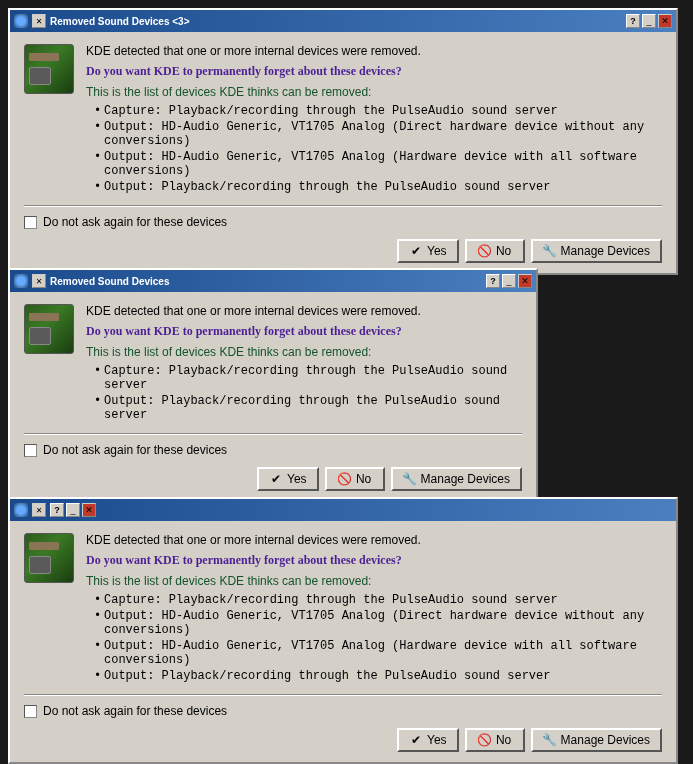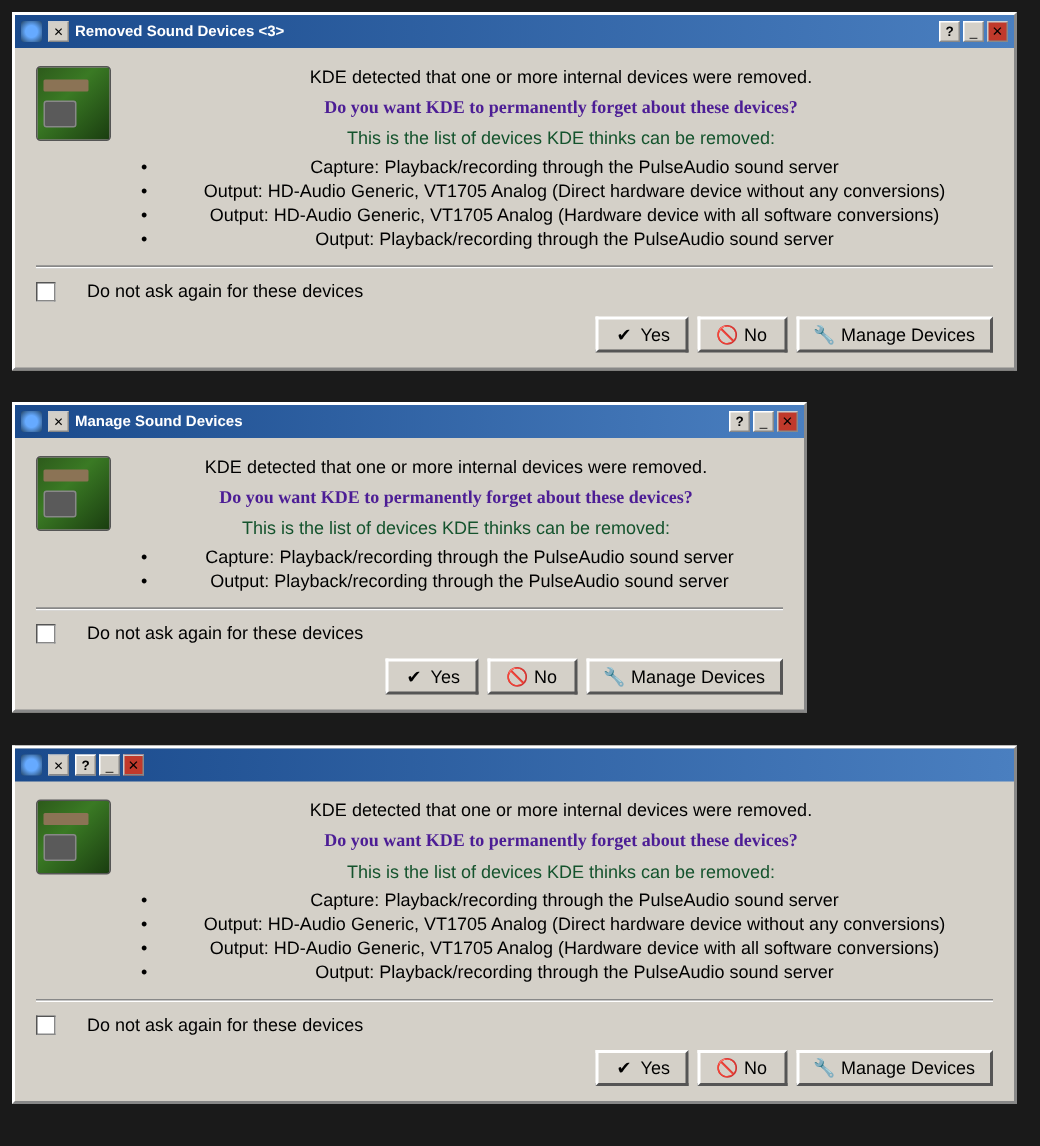--- a/index.html
+++ b/index.html
@@ -142,21 +142,20 @@
       position: absolute;
       top: 22px; left: 4px;
       width: 20px; height: 16px;
       background: #5a5a5a;
       border-radius: 2px;
       border: 1px solid #888;
     }
 
     .message-text {
       flex: 1;
-      text-align: center;
     }
 
     .detection-text {
       margin-bottom: 6px;
       color: #000;
     }
 
     .question-text {
       font-weight: bold;
       margin-bottom: 6px;
@@ -165,39 +164,40 @@
     }
 
     .list-header {
       margin-bottom: 4px;
       color: #14532d;
     }
 
     .device-list {
       margin-left: 8px;
       color: #000;
+      font-family: Liberation Mono, monospace;
     }
 
     .device-list li {
       list-style: none;
       padding: 1px 0;
       position: relative;
       padding-left: 10px;
     }
 
     .device-list li::before {
       content: '•';
       position: absolute;
       left: 0;
     }
 
     .checkbox-row {
       display: flex;
       align-items: center;
-      gap: 21px;
+      gap: 6px;
       margin: 8px 0 10px 0;
     }
 
     .checkbox {
       width: 13px;
       height: 13px;
       background: #fff;
       border: 1px solid #888;
       border-top-color: #555;
       border-left-color: #555;
@@ -295,21 +295,21 @@
         <span>Manage Devices</span>
       </button>
     </div>
   </div>
 </div>
 
 <div class="dialog dialog-2">
   <div class="titlebar">
     <div class="titlebar-kde-icon"></div>
     <div class="titlebar-close-btn" style="background:#d4d0c8; font-size:8px;">✕</div>
-    <span class="titlebar-title">Manage Sound Devices</span>
+    <span class="titlebar-title">Removed Sound Devices</span>
     <div class="titlebar-buttons">
       <div class="titlebar-help">?</div>
       <div class="titlebar-min-btn">_</div>
       <div class="titlebar-close-btn">✕</div>
     </div>
   </div>
   <div class="dialog-content">
     <div class="message-area">
       <div class="sound-card-icon">
         <div class="sound-card-img"></div>

